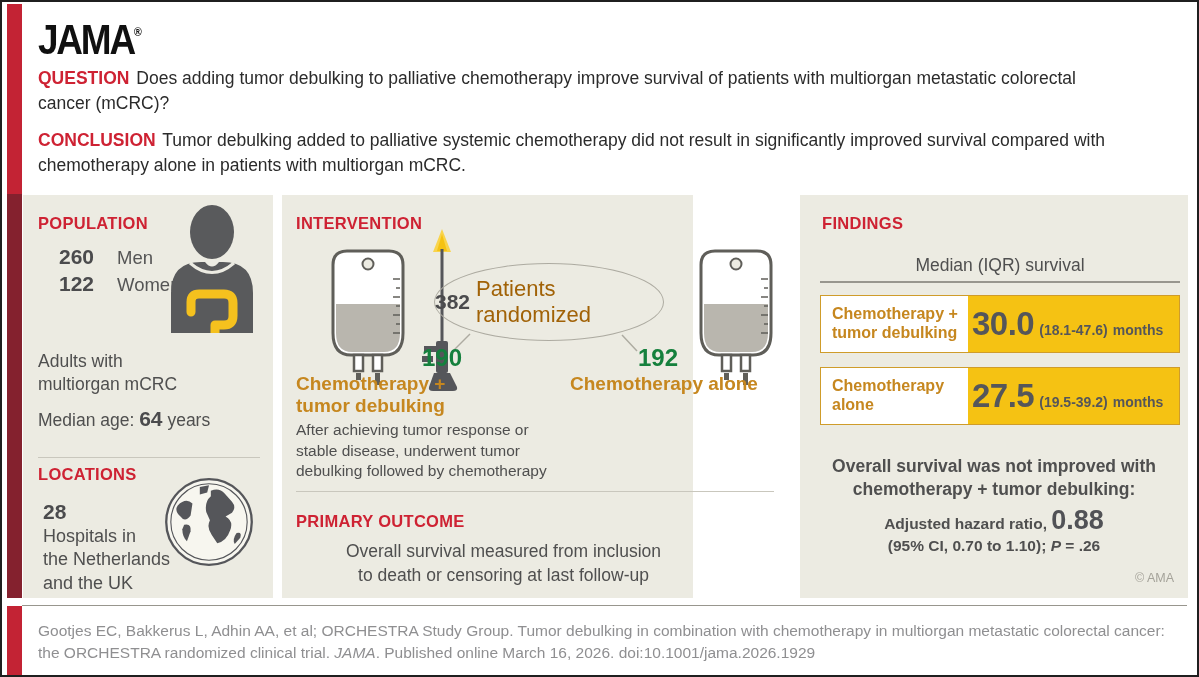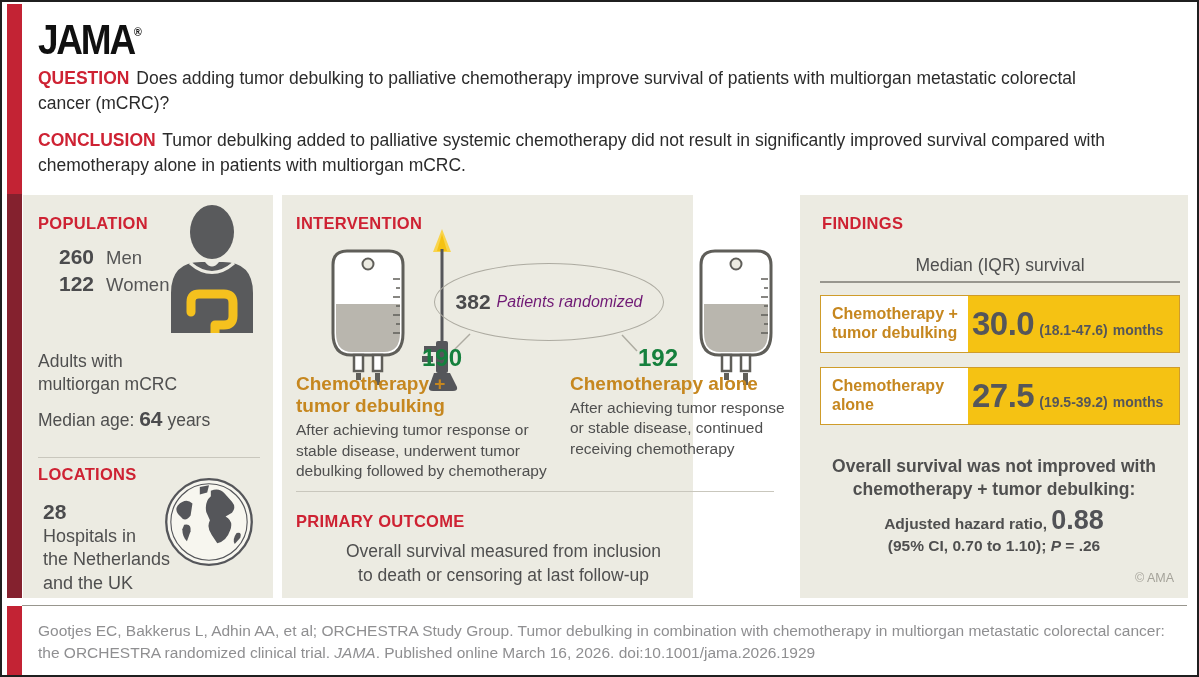--- a/index.html
+++ b/index.html
@@ -25,21 +25,21 @@
 
   
   .panel { position:absolute; top:193px; height:403px; background:#ECEBE2; }
   .p1 { left:21px;  width:250px;text-decoration:underline; }
   .p2 { left:280px; width:411px; }
   .p3 { left:798px; width:388px; }
   .sec-title { position:absolute; font-size:16.5px; font-weight:bold; color:#CE2233; letter-spacing:.3px; }
 
   
   .sexrow { position:absolute; left:36px; font-size:18.5px; color:#555; }
-  .sexrow .num { font-weight:bold; font-size:21px; color:#4b4b4d; margin-right:12px; }
+  .sexrow .num { font-weight:bold; font-size:21px; color:#4b4b4d; margin-right:23px; }
   .p1-men { top:50px; } .p1-women { top:77px; }
   .person-svg { position:absolute; left:138px; top:10px; }
   .p1-adults { position:absolute; left:15px; top:155px; width:165px; font-size:17.5px;
                line-height:1.32; color:#4f4f4f; }
   .p1-age { position:absolute; left:15px; top:212px; font-size:17.5px; color:#4f4f4f; }
   .p1-age .num { font-weight:bold; font-size:21px; color:#4b4b4d; }
   .hdiv { position:absolute; height:1px; background:#C9C7BD; }
   .p1-div { left:15px; top:262px; width:222px; }
   .p1-loc-title { left:15px; top:270px; }
   .p1-28 { position:absolute; left:20px; top:305px; font-weight:bold; font-size:21px; color:#4b4b4d; }
@@ -49,21 +49,21 @@
   .globe-svg { position:absolute; left:140px; top:281px; }
 
   
   .bag1 { position:absolute; left:45px;  top:52px; }
   .bag2 { position:absolute; left:413px; top:52px; }
   .tool-svg { position:absolute; left:138px; top:34px; }
   .rand-ellipse { position:absolute; left:152px; top:68px; width:230px; height:78px;
                   border:1.5px solid #ADABA1; border-radius:50%;
                   display:flex; align-items:center; justify-content:center; gap:6px; }
   .rand-ellipse .num { font-weight:bold; font-size:21px; color:#4b4b4d; }
-  .rand-ellipse .txt { font-size:16px; color:#701a75;font-style:italic; }
+  .rand-ellipse .txt { font-size:22px; color:#a16207; }
   .p2lines { position:absolute; left:0; top:0; pointer-events:none; }
   .armN { position:absolute; width:70px; text-align:center; font-weight:bold;
           font-size:24px; color:#15803d; top:149px; }
   .n190 { left:125px; } .n192 { left:341px; }
   .arm { position:absolute; top:178px; }
   .arm1 { left:14px; width:265px; } .arm2 { left:288px; width:228px; }
   .arm .t { display:block; font-weight:bold; font-size:19px; line-height:1.16; color:#C6871F; }
   .arm .d { margin-top:3px; font-size:15.5px; line-height:1.32; color:#4f4f4f; }
   .arm1 .d { width:255px; } .arm2 .d { width:228px; }
   .p2-div { left:14px; top:296px; width:478px; }
@@ -215,21 +215,20 @@
     <div class="armN n190">190</div>
     <div class="armN n192">192</div>
 
     <div class="arm arm1">
       <span class="t">Chemotherapy +</span>
       <span class="t">tumor debulking</span>
       <div class="d">After achieving tumor response or stable disease, underwent tumor debulking followed by chemotherapy</div>
     </div>
     <div class="arm arm2">
       <span class="t">Chemotherapy alone</span>
-      <div class="d">After achieving tumor response or stable disease, continued receiving chemotherapy</div>
     </div>
 
     <div class="hdiv p2-div"></div>
     <div class="sec-title p2-po-title">PRIMARY OUTCOME</div>
     <div class="po-text">
       <span>Overall survival measured from inclusion</span>
       <span>to death or censoring at last follow-up</span>
     </div>
   </div>
 

